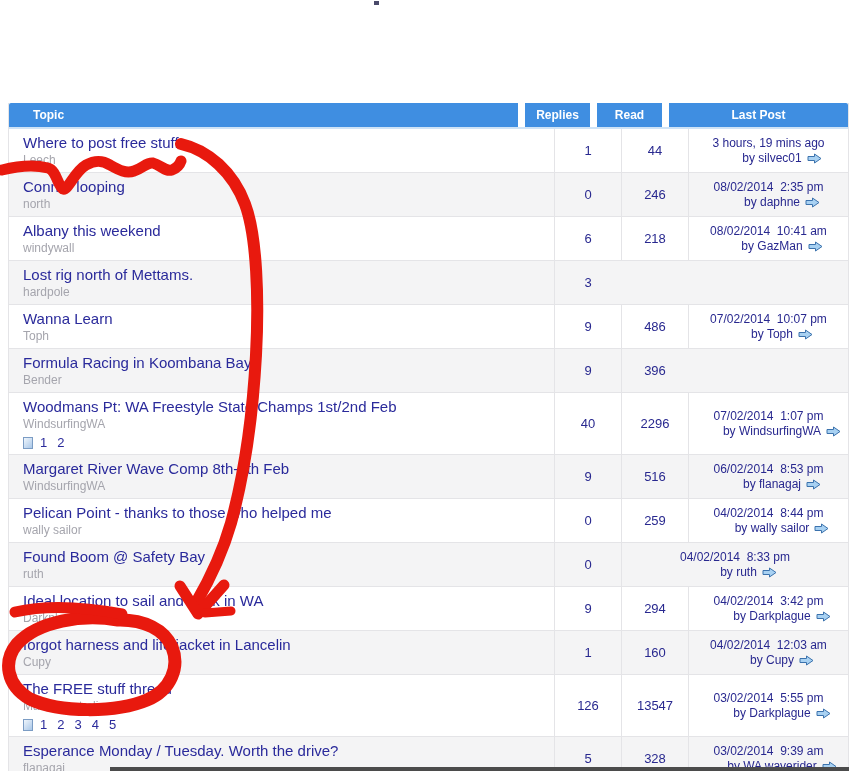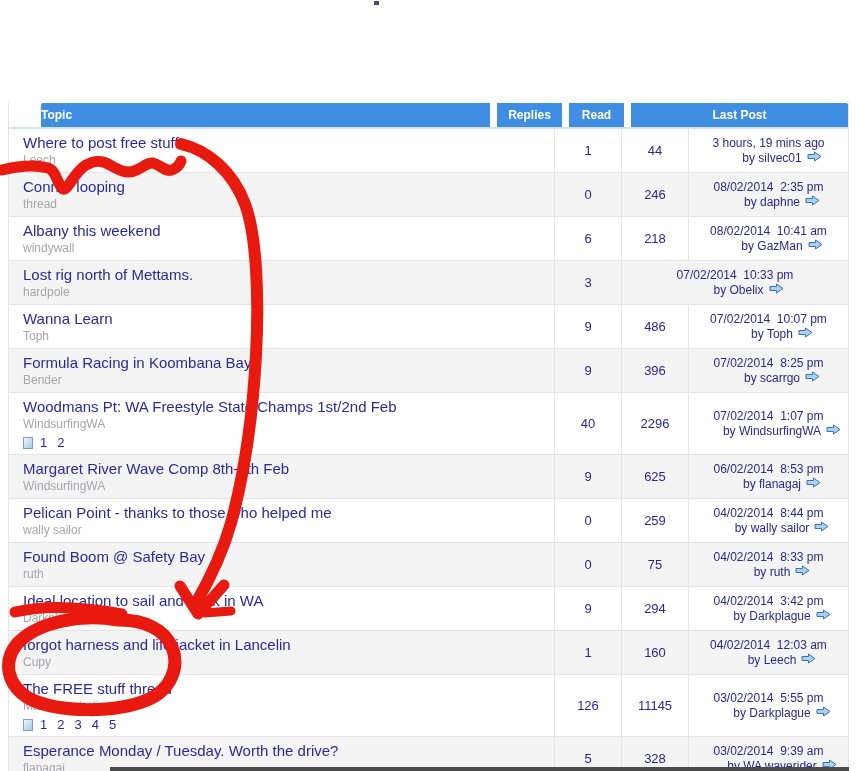--- a/index.html
+++ b/index.html
@@ -7,38 +7,38 @@
     --navy:#28288f; --row_alt:#f4f4f5; --border:#e4e4e7; --red:#e8190e;
     --bottom_bar:#4b4b4b; --strip:#cfe3f6;
   }
   *{margin:0;padding:0;box-sizing:border-box;}
   body{font-family:"Liberation Sans",sans-serif;background:#ffffff;}
   .page{position:relative;width:856px;height:771px;background:#ffffff;overflow:hidden;}
   .speck{position:absolute;left:374px;top:1px;width:5px;height:4px;background:#2a2a50;opacity:.85;}
   .forum-table{position:absolute;left:8px;top:103px;width:841px;border-left:1px solid var(--border);border-right:1px solid var(--border);}
   .thead{display:flex;height:24px;}
   .th{background:var(--header_bg);color:var(--header_text);font-weight:bold;font-size:12px;display:flex;align-items:center;justify-content:center;cursor:pointer;}
-  .th-topic{width:449px;justify-content:flex-start;padding-left:0;border-radius:2px 0 0 0;margin-left:32px;}
+  .th-topic{width:509px;justify-content:flex-start;padding-left:24px;border-radius:2px 0 0 0;}
   .th + .th{margin-left:7px;}
   .th-replies{width:65px;}
-  .th-read{width:55px;}
+  .th-read{width:65px;}
   .th-last{flex:1;border-radius:0 2px 0 0;}
   .head-strip{height:2px;background:var(--strip);}
   .row{display:flex;min-height:41px;border-bottom:1px solid var(--border);background:#ffffff;}
   .row.alt{background:var(--row_alt);}
   .c-topic{width:545px;padding:5px 6px 4px 14px;}
   .title{display:inline-block;color:var(--title);font-size:15px;line-height:16px;text-decoration:none;cursor:pointer;}
   .author{color:var(--author);font-size:12px;line-height:15px;margin-top:1px;}
   .pages{display:flex;align-items:center;margin-top:3px;height:15px;}
   .page-icon{display:inline-block;width:10px;height:12px;background:linear-gradient(135deg,#f0f6fc 0%,#a9c7e8 100%);border:1px solid #7b9cc4;margin-right:7px;}
   .page-num{color:var(--title);font-size:13px;text-decoration:none;margin-right:10px;cursor:pointer;}
   .c-num{width:67px;border-left:1px solid var(--border);display:flex;align-items:center;justify-content:center;color:var(--navy);font-size:13px;}
   .c-last{flex:1;border-left:1px solid var(--border);display:flex;flex-direction:column;align-items:center;justify-content:center;color:var(--navy);font-size:12px;line-height:15px;}
   .last-date{white-space:pre;}
-  .last-by{display:flex;margin-left:27px;}
+  .last-by{display:flex;align-items:center;margin-left:27px;}
   .by-link{color:var(--navy);text-decoration:none;cursor:pointer;}
   .goto-icon{display:inline-flex;margin-left:5px;cursor:pointer;}
   .bottom-bar{position:absolute;left:110px;top:767px;width:739px;height:4px;background:var(--bottom_bar);}
   .annotation{position:absolute;left:0;top:0;width:856px;height:771px;pointer-events:none;z-index:10;}
 </style>
 </head>
 <body>
 
 <div class="page">
 
@@ -63,21 +63,21 @@
               <a class="by-link">by silvec01</a>
               <span class="goto-icon">
                 <svg width="15" height="11" viewBox="0 0 15 11">
                   <path d="M1 3.5 H7.5 V1 L14 5.5 L7.5 10 V7.5 H1 Z" fill="#a8d1f2" stroke="#3b72ad" stroke-width="1"></path>
                 </svg>
               </span>
             </div>
           </div>
         </div>
         <div class="row alt">
-          <div class="c-topic"><a class="title">Connor looping</a><div class="author">thread</div></div>
+          <div class="c-topic"><a class="title">Connor looping</a><div class="author">north</div></div>
           <div class="c-num">0</div>
           <div class="c-num">246</div>
           <div class="c-last">
             <div class="last-date">08/02/2014  2:35 pm</div>
             <div class="last-by">
               <a class="by-link">by daphne</a>
               <span class="goto-icon">
                 <svg width="15" height="11" viewBox="0 0 15 11">
                   <path d="M1 3.5 H7.5 V1 L14 5.5 L7.5 10 V7.5 H1 Z" fill="#a8d1f2" stroke="#3b72ad" stroke-width="1"></path>
                 </svg>
@@ -97,31 +97,20 @@
                 <svg width="15" height="11" viewBox="0 0 15 11">
                   <path d="M1 3.5 H7.5 V1 L14 5.5 L7.5 10 V7.5 H1 Z" fill="#a8d1f2" stroke="#3b72ad" stroke-width="1"></path>
                 </svg>
               </span>
             </div>
           </div>
         </div>
         <div class="row alt">
           <div class="c-topic"><a class="title">Lost rig north of Mettams.</a><div class="author">hardpole</div></div>
           <div class="c-num">3</div>
-          <div class="c-last">
-            <div class="last-date">07/02/2014  10:33 pm</div>
-            <div class="last-by">
-              <a class="by-link">by Obelix</a>
-              <span class="goto-icon">
-                <svg width="15" height="11" viewBox="0 0 15 11">
-                  <path d="M1 3.5 H7.5 V1 L14 5.5 L7.5 10 V7.5 H1 Z" fill="#a8d1f2" stroke="#3b72ad" stroke-width="1"></path>
-                </svg>
-              </span>
-            </div>
-          </div>
         </div>
         <div class="row">
           <div class="c-topic"><a class="title">Wanna Learn</a><div class="author">Toph</div></div>
           <div class="c-num">9</div>
           <div class="c-num">486</div>
           <div class="c-last">
             <div class="last-date">07/02/2014  10:07 pm</div>
             <div class="last-by">
               <a class="by-link">by Toph</a>
               <span class="goto-icon">
@@ -129,31 +118,20 @@
                   <path d="M1 3.5 H7.5 V1 L14 5.5 L7.5 10 V7.5 H1 Z" fill="#a8d1f2" stroke="#3b72ad" stroke-width="1"></path>
                 </svg>
               </span>
             </div>
           </div>
         </div>
         <div class="row alt">
           <div class="c-topic"><a class="title">Formula Racing in Koombana Bay</a><div class="author">Bender</div></div>
           <div class="c-num">9</div>
           <div class="c-num">396</div>
-          <div class="c-last">
-            <div class="last-date">07/02/2014  8:25 pm</div>
-            <div class="last-by">
-              <a class="by-link">by scarrgo</a>
-              <span class="goto-icon">
-                <svg width="15" height="11" viewBox="0 0 15 11">
-                  <path d="M1 3.5 H7.5 V1 L14 5.5 L7.5 10 V7.5 H1 Z" fill="#a8d1f2" stroke="#3b72ad" stroke-width="1"></path>
-                </svg>
-              </span>
-            </div>
-          </div>
         </div>
         <div class="row">
           <div class="c-topic"><a class="title">Woodmans Pt: WA Freestyle State Champs 1st/2nd Feb</a><div class="author">WindsurfingWA</div><div class="pages">
               <span class="page-icon"></span>
               <a class="page-num">1</a>
               <a class="page-num">2</a>
             </div></div>
           <div class="c-num">40</div>
           <div class="c-num">2296</div>
           <div class="c-last">
@@ -164,21 +142,21 @@
                 <svg width="15" height="11" viewBox="0 0 15 11">
                   <path d="M1 3.5 H7.5 V1 L14 5.5 L7.5 10 V7.5 H1 Z" fill="#a8d1f2" stroke="#3b72ad" stroke-width="1"></path>
                 </svg>
               </span>
             </div>
           </div>
         </div>
         <div class="row alt">
           <div class="c-topic"><a class="title">Margaret River Wave Comp 8th-9th Feb</a><div class="author">WindsurfingWA</div></div>
           <div class="c-num">9</div>
-          <div class="c-num">625</div>
+          <div class="c-num">516</div>
           <div class="c-last">
             <div class="last-date">06/02/2014  8:53 pm</div>
             <div class="last-by">
               <a class="by-link">by flanagaj</a>
               <span class="goto-icon">
                 <svg width="15" height="11" viewBox="0 0 15 11">
                   <path d="M1 3.5 H7.5 V1 L14 5.5 L7.5 10 V7.5 H1 Z" fill="#a8d1f2" stroke="#3b72ad" stroke-width="1"></path>
                 </svg>
               </span>
             </div>
@@ -196,21 +174,20 @@
                 <svg width="15" height="11" viewBox="0 0 15 11">
                   <path d="M1 3.5 H7.5 V1 L14 5.5 L7.5 10 V7.5 H1 Z" fill="#a8d1f2" stroke="#3b72ad" stroke-width="1"></path>
                 </svg>
               </span>
             </div>
           </div>
         </div>
         <div class="row alt">
           <div class="c-topic"><a class="title">Found Boom @ Safety Bay</a><div class="author">ruth</div></div>
           <div class="c-num">0</div>
-          <div class="c-num">75</div>
           <div class="c-last">
             <div class="last-date">04/02/2014  8:33 pm</div>
             <div class="last-by">
               <a class="by-link">by ruth</a>
               <span class="goto-icon">
                 <svg width="15" height="11" viewBox="0 0 15 11">
                   <path d="M1 3.5 H7.5 V1 L14 5.5 L7.5 10 V7.5 H1 Z" fill="#a8d1f2" stroke="#3b72ad" stroke-width="1"></path>
                 </svg>
               </span>
             </div>
@@ -232,40 +209,40 @@
             </div>
           </div>
         </div>
         <div class="row alt">
           <div class="c-topic"><a class="title">forgot harness and life jacket in Lancelin</a><div class="author">Cupy</div></div>
           <div class="c-num">1</div>
           <div class="c-num">160</div>
           <div class="c-last">
             <div class="last-date">04/02/2014  12:03 am</div>
             <div class="last-by">
-              <a class="by-link">by Leech</a>
+              <a class="by-link">by Cupy</a>
               <span class="goto-icon">
                 <svg width="15" height="11" viewBox="0 0 15 11">
                   <path d="M1 3.5 H7.5 V1 L14 5.5 L7.5 10 V7.5 H1 Z" fill="#a8d1f2" stroke="#3b72ad" stroke-width="1"></path>
                 </svg>
               </span>
             </div>
           </div>
         </div>
         <div class="row">
           <div class="c-topic"><a class="title">The FREE stuff thread</a><div class="author">Mark _australia</div><div class="pages">
               <span class="page-icon"></span>
               <a class="page-num">1</a>
               <a class="page-num">2</a>
               <a class="page-num">3</a>
               <a class="page-num">4</a>
               <a class="page-num">5</a>
             </div></div>
           <div class="c-num">126</div>
-          <div class="c-num">11145</div>
+          <div class="c-num">13547</div>
           <div class="c-last">
             <div class="last-date">03/02/2014  5:55 pm</div>
             <div class="last-by">
               <a class="by-link">by Darkplague</a>
               <span class="goto-icon">
                 <svg width="15" height="11" viewBox="0 0 15 11">
                   <path d="M1 3.5 H7.5 V1 L14 5.5 L7.5 10 V7.5 H1 Z" fill="#a8d1f2" stroke="#3b72ad" stroke-width="1"></path>
                 </svg>
               </span>
             </div>

